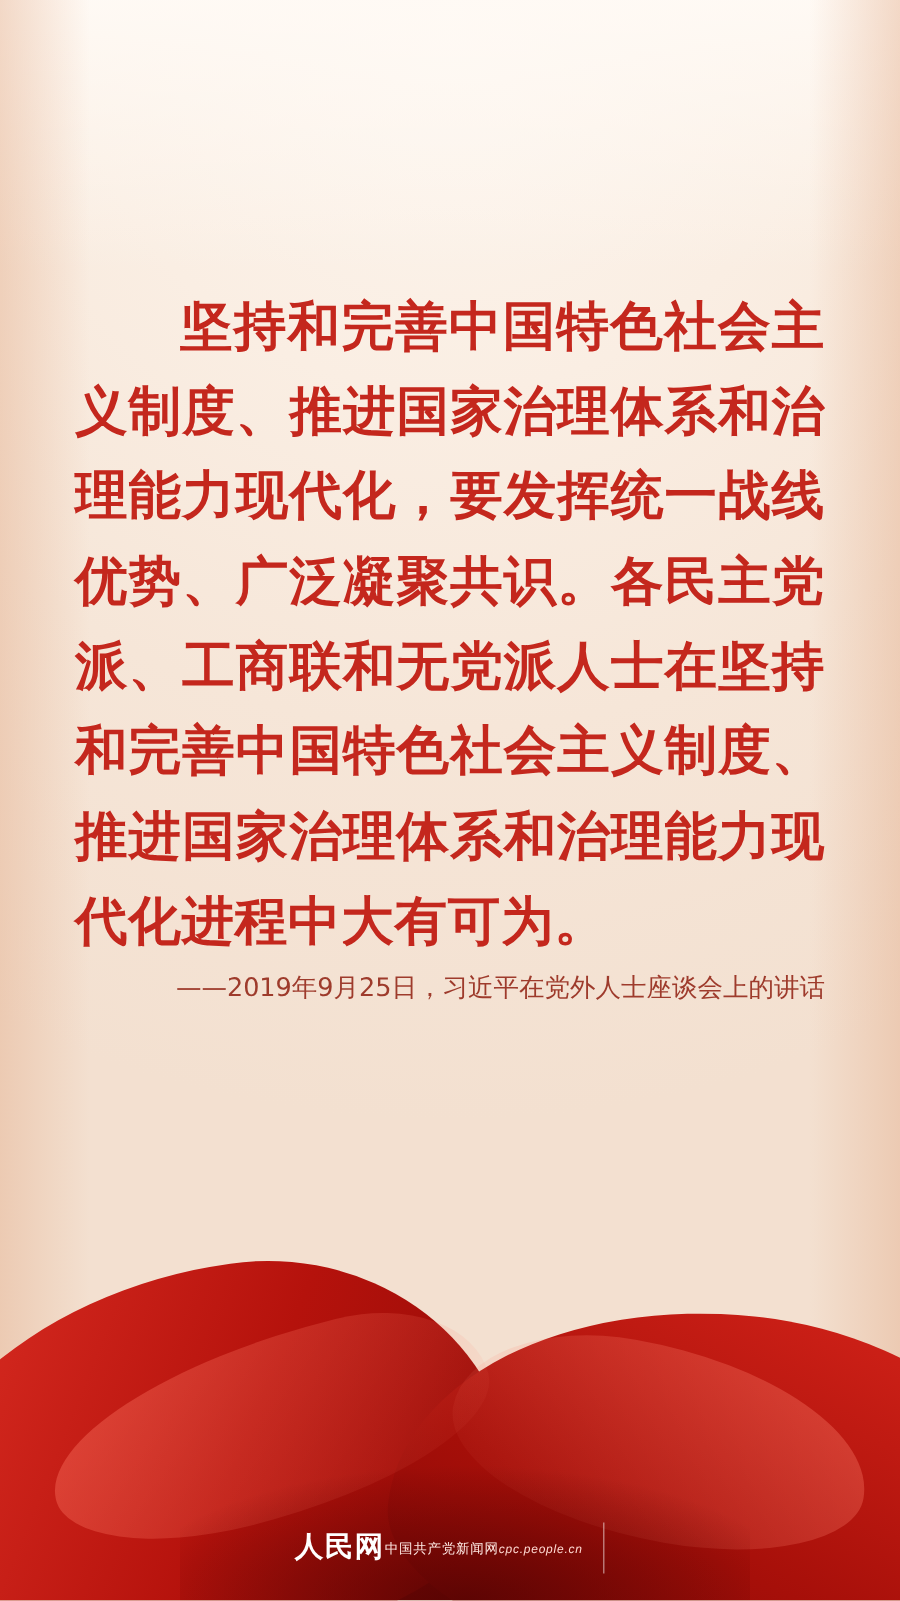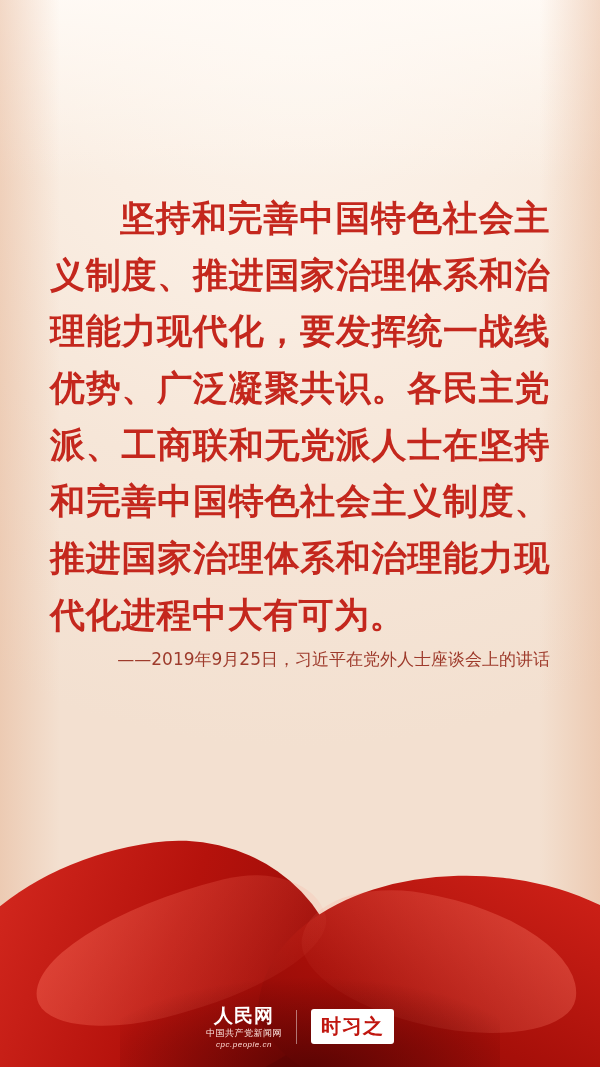--- a/index.html
+++ b/index.html
@@ -138,21 +138,21 @@
     bottom: 18px;
     left: 0;
     width: 600px;
     display: flex;
     justify-content: center;
     align-items: center;
     gap: 14px;
   }
   .people-logo {
     display: flex;
-    flex-direction: column;
+    flex-direction: row;
     align-items: center;
     line-height: 1.15;
   }
   .people-logo-main {
     color: #ffffff;
     font-size: 19px;
     font-weight: 700;
     letter-spacing: 1px;
     font-family: "DejaVu Sans", "Liberation Sans", sans-serif;
   }
@@ -215,16 +215,15 @@
     <div class="ribbon-dark-shadow"></div>
   </div>
 
   <div class="logo-row">
     <div class="people-logo">
       <span class="people-logo-main">人民网</span>
       <span class="people-logo-sub">中国共产党新闻网</span>
       <span class="people-logo-url">cpc.people.cn</span>
     </div>
     <div class="divider-bar"></div>
-    <div class="brand-badge">时习之</div>
   </div>
 
 </div>
 
 </body></html>

